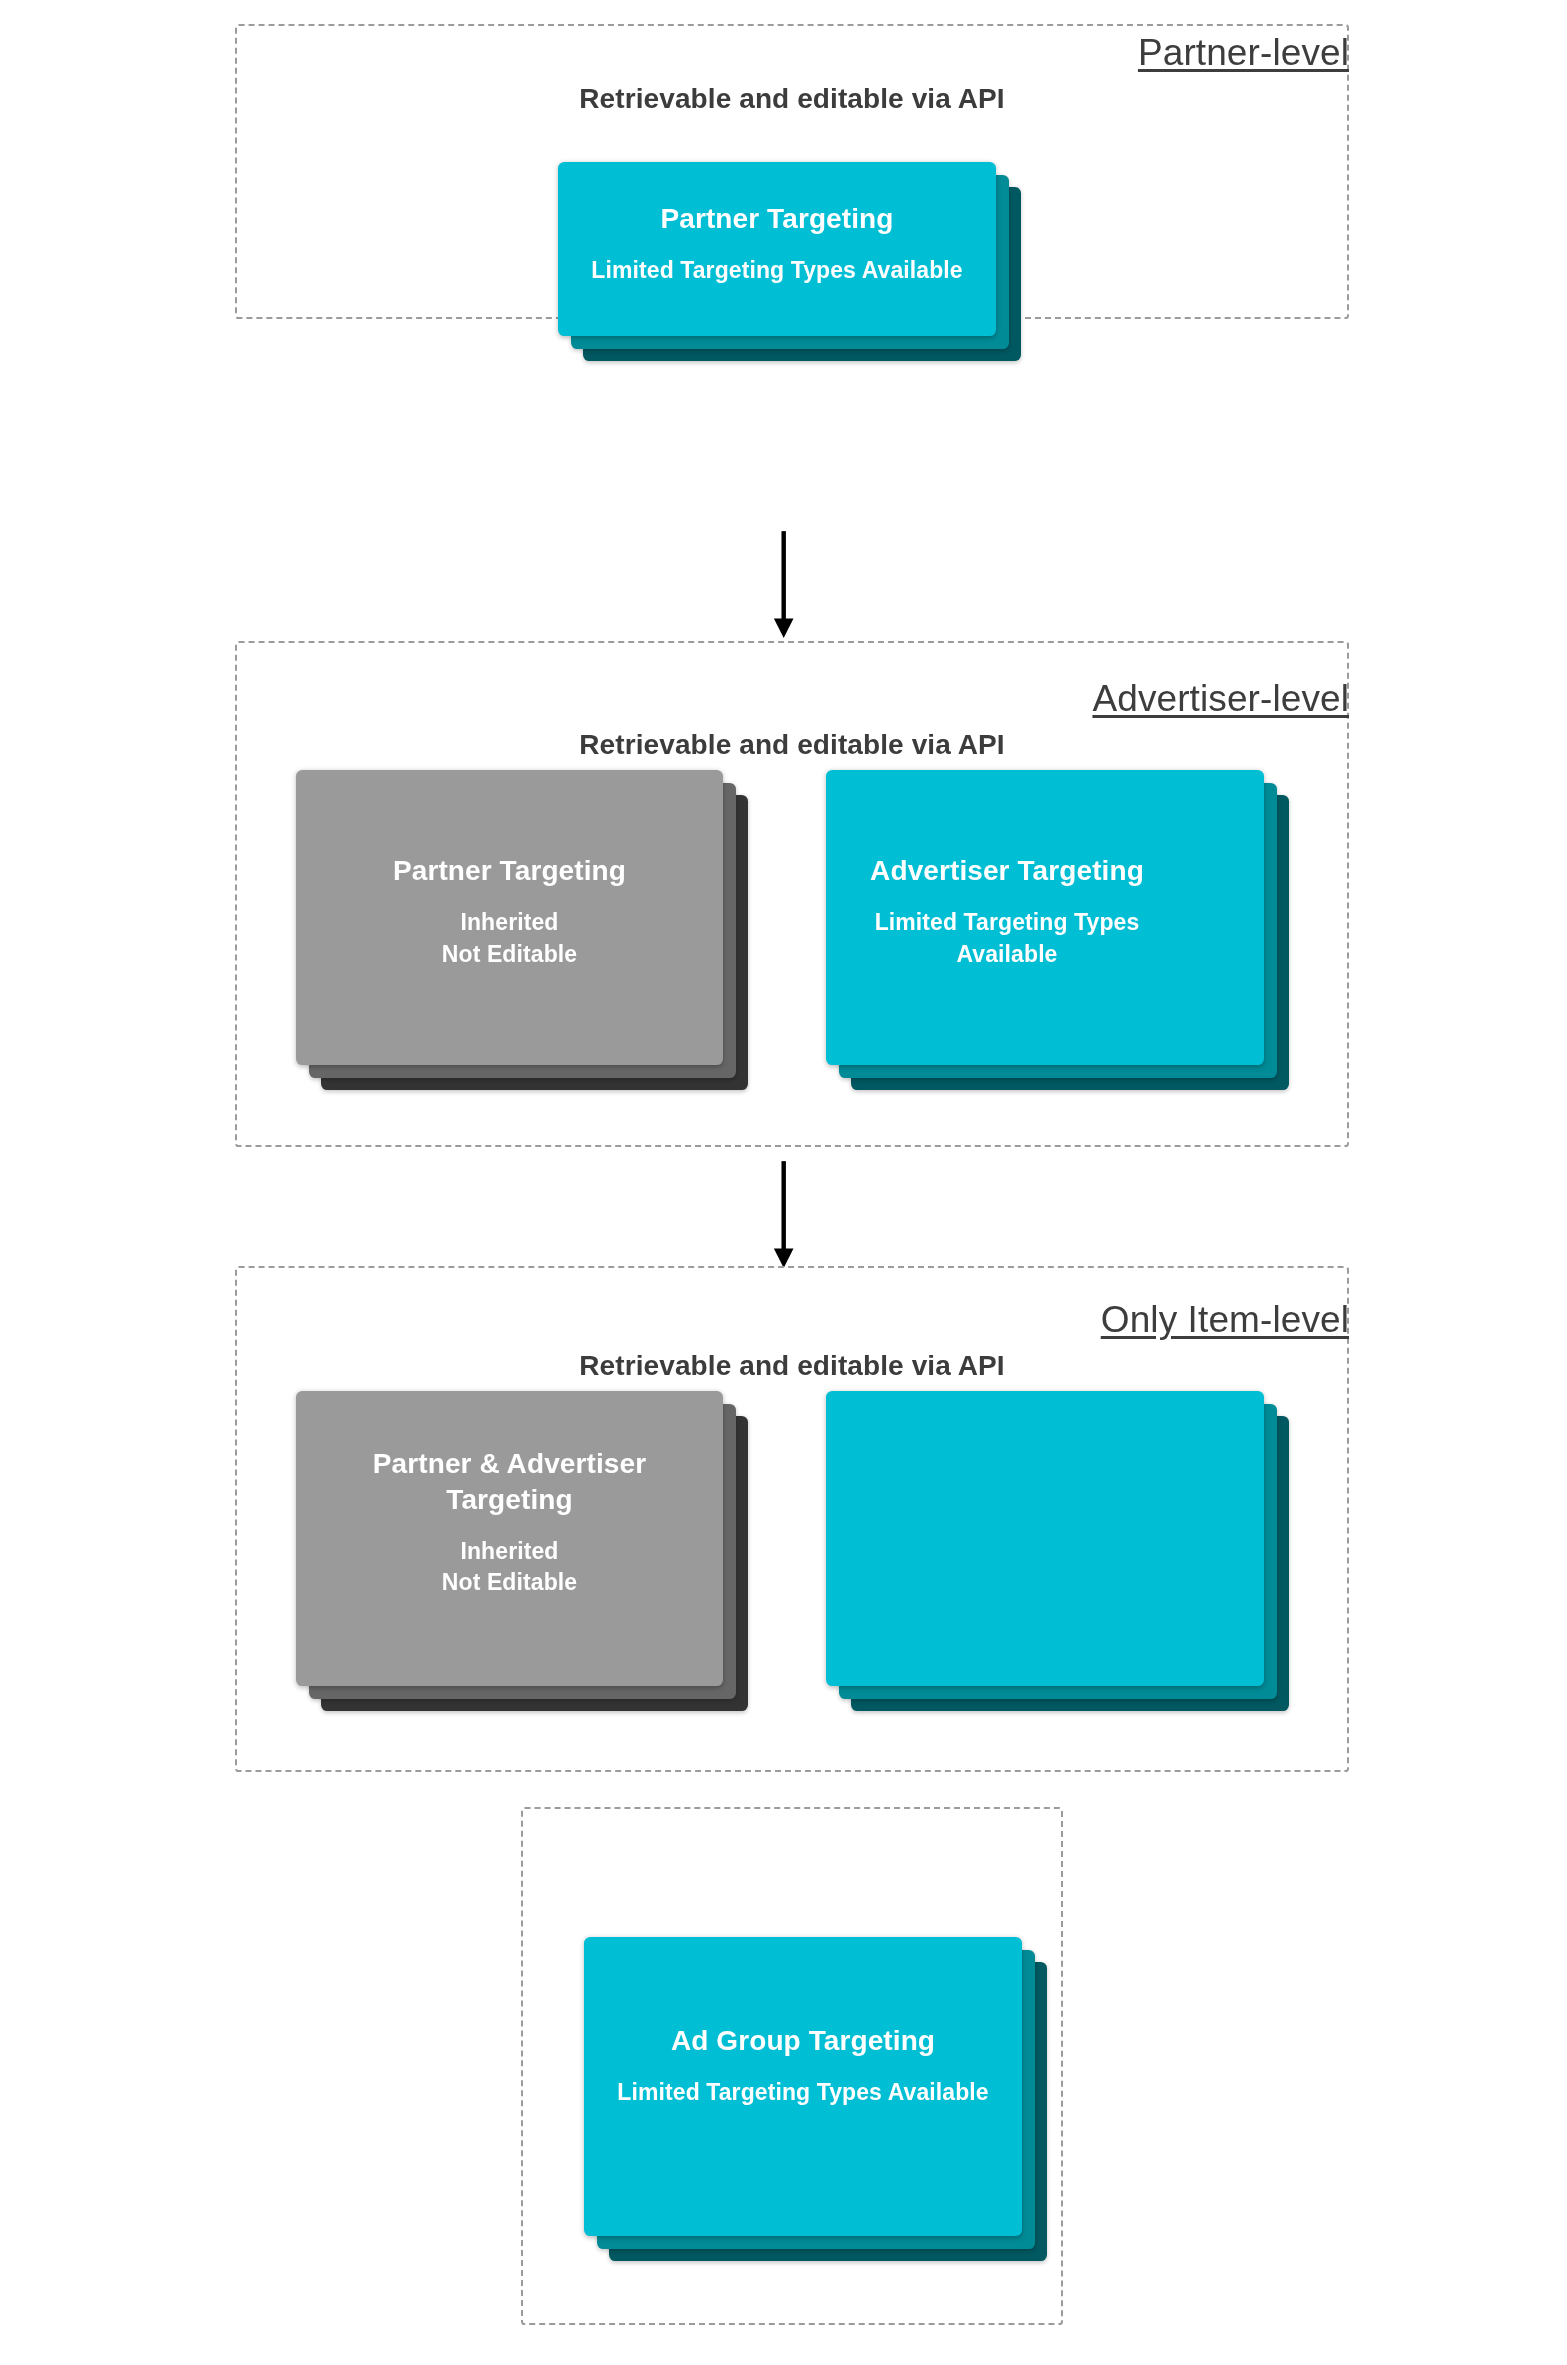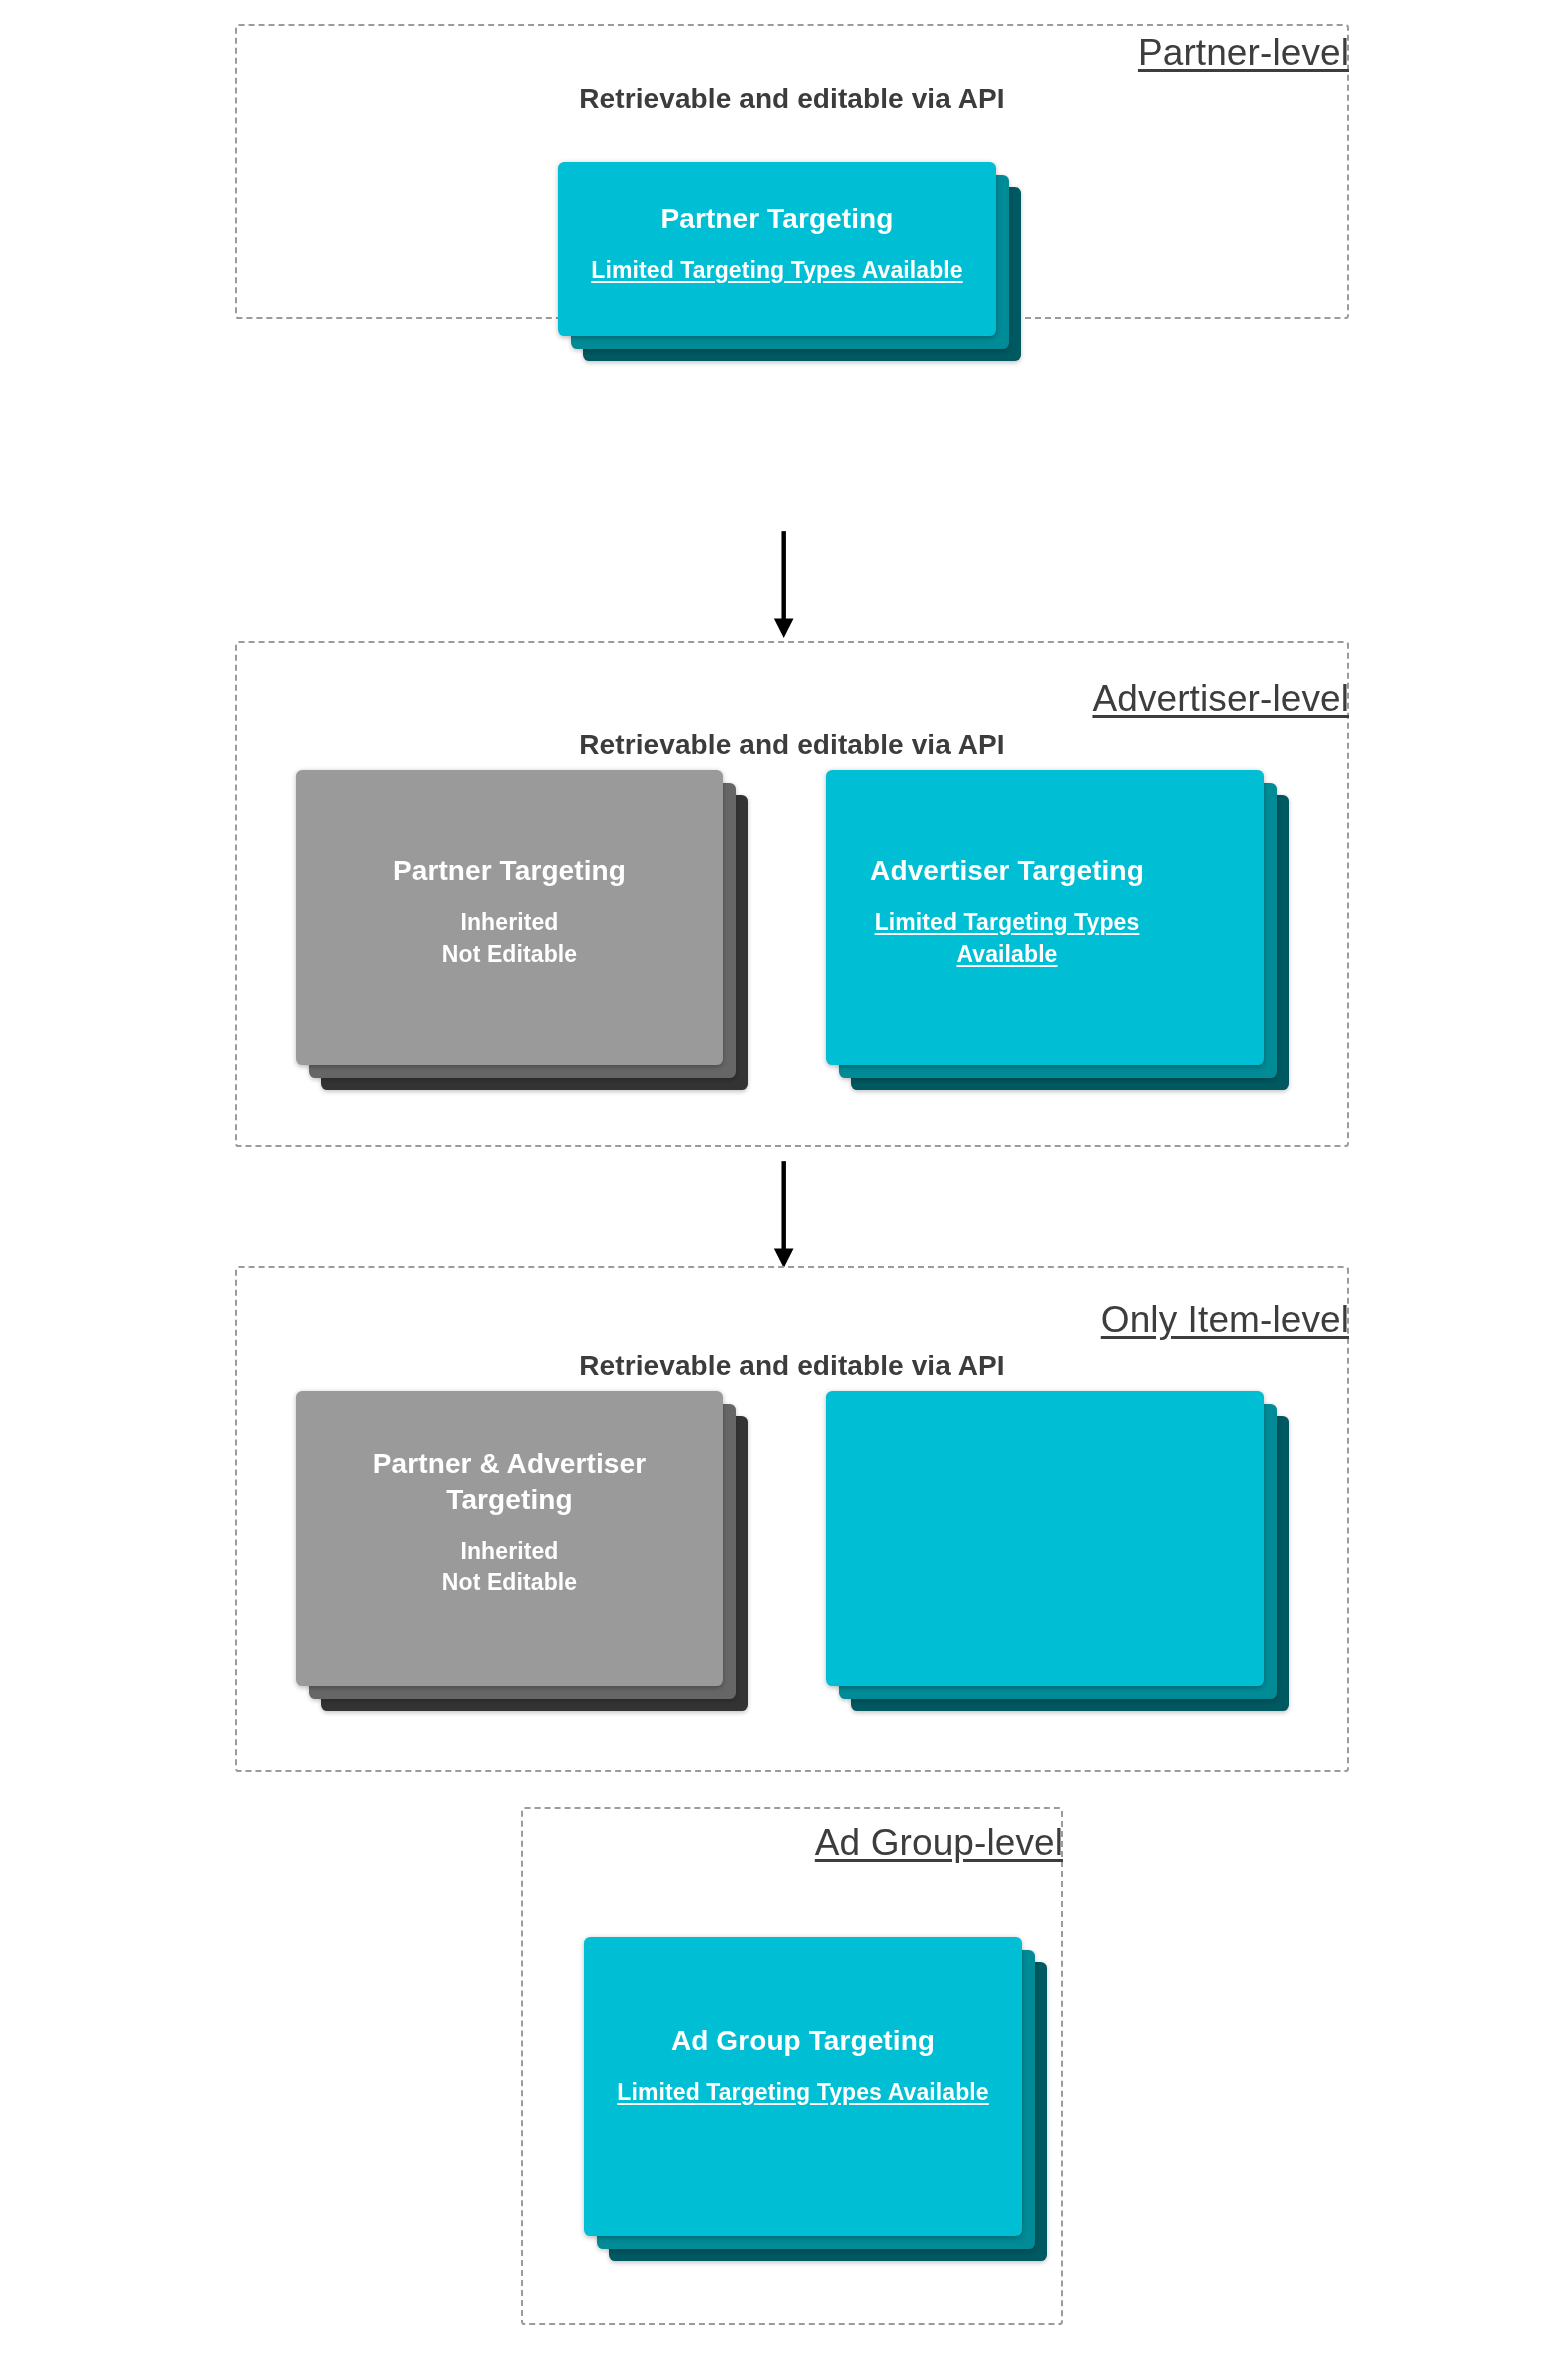--- a/index.html
+++ b/index.html
@@ -124,21 +124,20 @@
     display: block;
     color: #ffffff;
     font-size: 23px;
     font-weight: 700;
     line-height: 1.38;
     margin-top: 18px;
     letter-spacing: 0.1px;
   }
 
   .card-sub.underlined {
-    text-decoration: underline;
     text-underline-offset: 2.7px;
   }
 
   
   .connector {
     position: absolute;
   }
   .connector svg { display: block; }
 </style>
 </head>
@@ -225,21 +224,20 @@
 
   <div class="card-stack theme-cyan" style="left:826px; top:1391px; width:464px; height:335px;">
     <div class="card-layer layer-back" style="width:438px; height:295px;"></div>
     <div class="card-layer layer-mid" style="width:438px; height:295px;"></div>
     <div class="card-layer layer-front" style="width:438px; height:295px;"></div>
   </div>
 
   <div class="level-box" style="left:521px; top:1807px; width:542px; height:518px;"></div>
 
   <div class="level-header" style="left:521px; top:1820px; width:542px;">
-    <span class="level-title">Ad Group-level</span>
   </div>
 
   <div class="card-stack theme-cyan" style="left:584px; top:1937px; width:464px; height:339px;">
     <div class="card-layer layer-back" style="width:438px; height:299px;"></div>
     <div class="card-layer layer-mid" style="width:438px; height:299px;"></div>
     <div class="card-layer layer-front" style="width:438px; height:299px;"></div>
     <div class="card-content" style="top:86px; width:438px;">
       <span class="card-title">Ad Group Targeting</span>
       <span class="card-sub underlined">Limited Targeting Types Available</span>
     </div>

